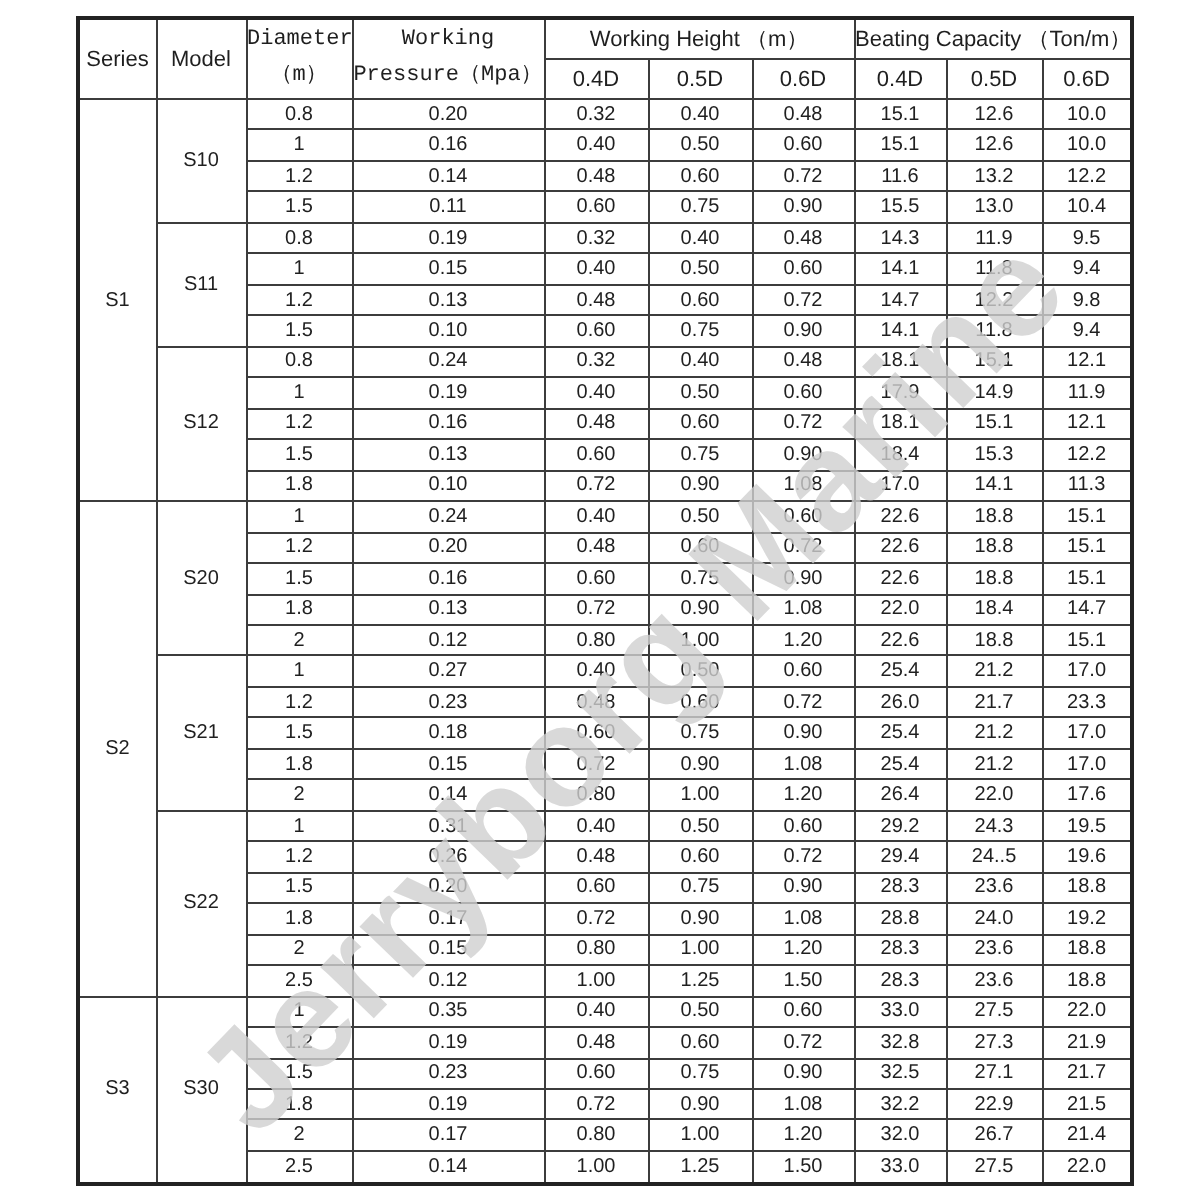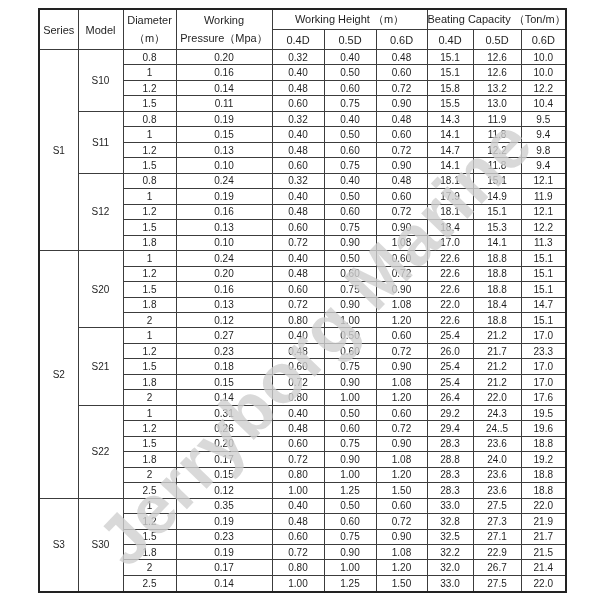--- a/index.html
+++ b/index.html
@@ -42,20 +42,21 @@
   thead th {
     font-weight: normal;
     font-size: 11px;
     height: 19px;
   }
   tbody td {
     font-size: 10px;
   }
   .hdr-two-line {
     line-height: 1.55;
+    font-family: Liberation Mono, monospace;
   }
   .watermark {
     position: absolute;
     left: -65px;
     top: 302px;
     width: 760px;
     height: 80px;
     line-height: 80px;
     transform: rotate(-46deg);
     transform-origin: center center;
@@ -132,21 +133,21 @@
           <td>15.1</td>
           <td>12.6</td>
           <td>10.0</td>
         </tr>
         <tr>
           <td>1.2</td>
           <td>0.14</td>
           <td>0.48</td>
           <td>0.60</td>
           <td>0.72</td>
-          <td>15.8</td>
+          <td>11.6</td>
           <td>13.2</td>
           <td>12.2</td>
         </tr>
         <tr>
           <td>1.5</td>
           <td>0.11</td>
           <td>0.60</td>
           <td>0.75</td>
           <td>0.90</td>
           <td>15.5</td>

